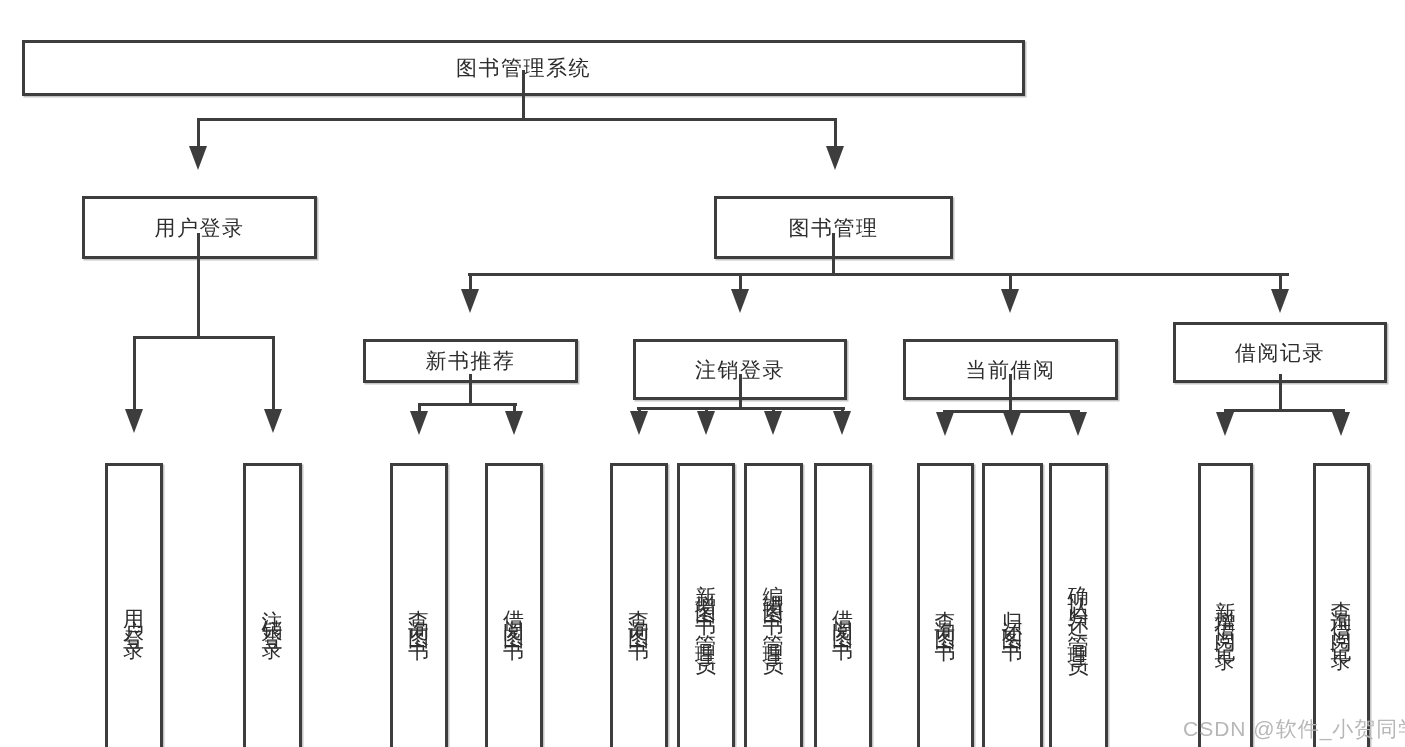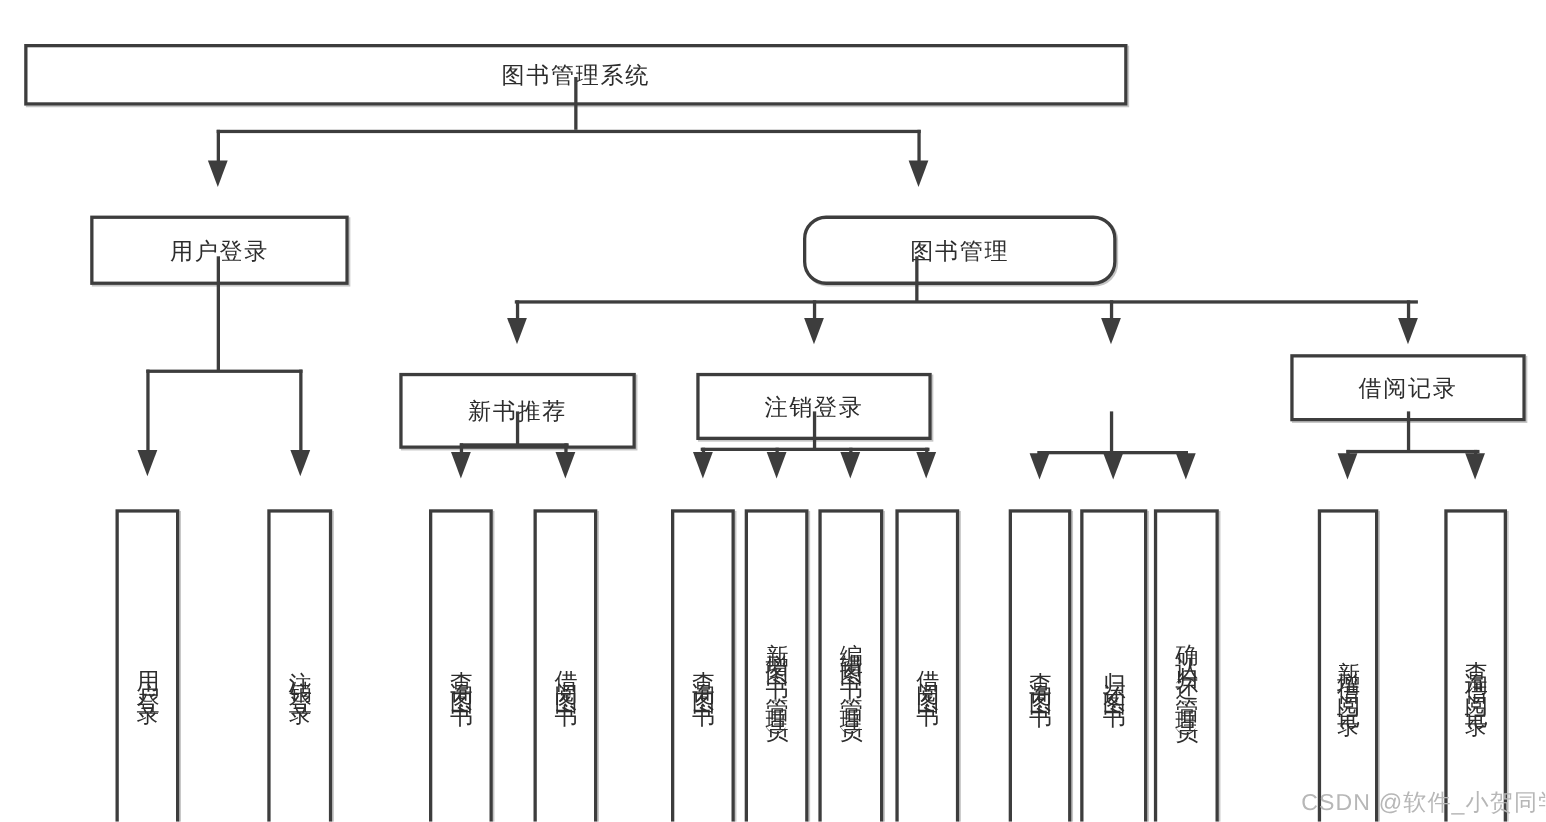--- a/index.html
+++ b/index.html
@@ -46,40 +46,43 @@
   <div class="cline" style="left:522px;top:70px;width:3px;height:48px;"></div>
   <div class="cline" style="left:197px;top:118px;width:640px;height:3px;"></div>
   <div class="cline" style="left:197px;top:118px;width:3px;height:30px;"></div>
   <div class="arrowhead" style="left:189px;top:146px;"></div>
   <div class="cline" style="left:834px;top:118px;width:3px;height:30px;"></div>
   <div class="arrowhead" style="left:826px;top:146px;"></div>
 
   <div class="box" style="left:82px;top:170px;width:235px;height:63px;">
     <span class="hlabel">用户登录</span>
   </div>
-  <div class="box" style="left:730px;top:170px;width:285px;height:63px;border-radius:21px;">
+  <div class="box" style="left:714px;top:170px;width:239px;height:63px;">
     <span class="hlabel">图书管理</span>
   </div>
 
   <div class="cline" style="left:832px;top:233px;width:3px;height:42px;"></div>
   <div class="cline" style="left:468px;top:273px;width:821px;height:3px;"></div>
   <div class="cline" style="left:469px;top:273px;width:3px;height:18px;"></div>
   <div class="arrowhead" style="left:461px;top:289px;"></div>
   <div class="cline" style="left:739px;top:273px;width:3px;height:18px;"></div>
   <div class="arrowhead" style="left:731px;top:289px;"></div>
   <div class="cline" style="left:1009px;top:273px;width:3px;height:18px;"></div>
   <div class="arrowhead" style="left:1001px;top:289px;"></div>
   <div class="cline" style="left:1279px;top:273px;width:3px;height:18px;"></div>
   <div class="arrowhead" style="left:1271px;top:289px;"></div>
 
-  <div class="box" style="left:363px;top:313px;width:215px;height:69px;">
+  <div class="box" style="left:363px;top:313px;width:215px;height:44px;">
     <span class="hlabel">新书推荐</span>
   </div>
   <div class="box" style="left:633px;top:313px;width:214px;height:61px;">
     <span class="hlabel">注销登录</span>
+  </div>
+  <div class="box" style="left:903px;top:313px;width:215px;height:61px;">
+    <span class="hlabel">当前借阅</span>
   </div>
   <div class="box" style="left:1173px;top:296px;width:214px;height:61px;">
     <span class="hlabel">借阅记录</span>
   </div>
 
   <div class="cline" style="left:197px;top:233px;width:3px;height:105px;"></div>
   <div class="cline" style="left:133px;top:336px;width:142px;height:3px;"></div>
   <div class="cline" style="left:133px;top:336px;width:3px;height:74px;"></div>
   <div class="arrowhead" style="left:125px;top:409px;"></div>
   <div class="cline" style="left:272px;top:336px;width:3px;height:74px;"></div>

